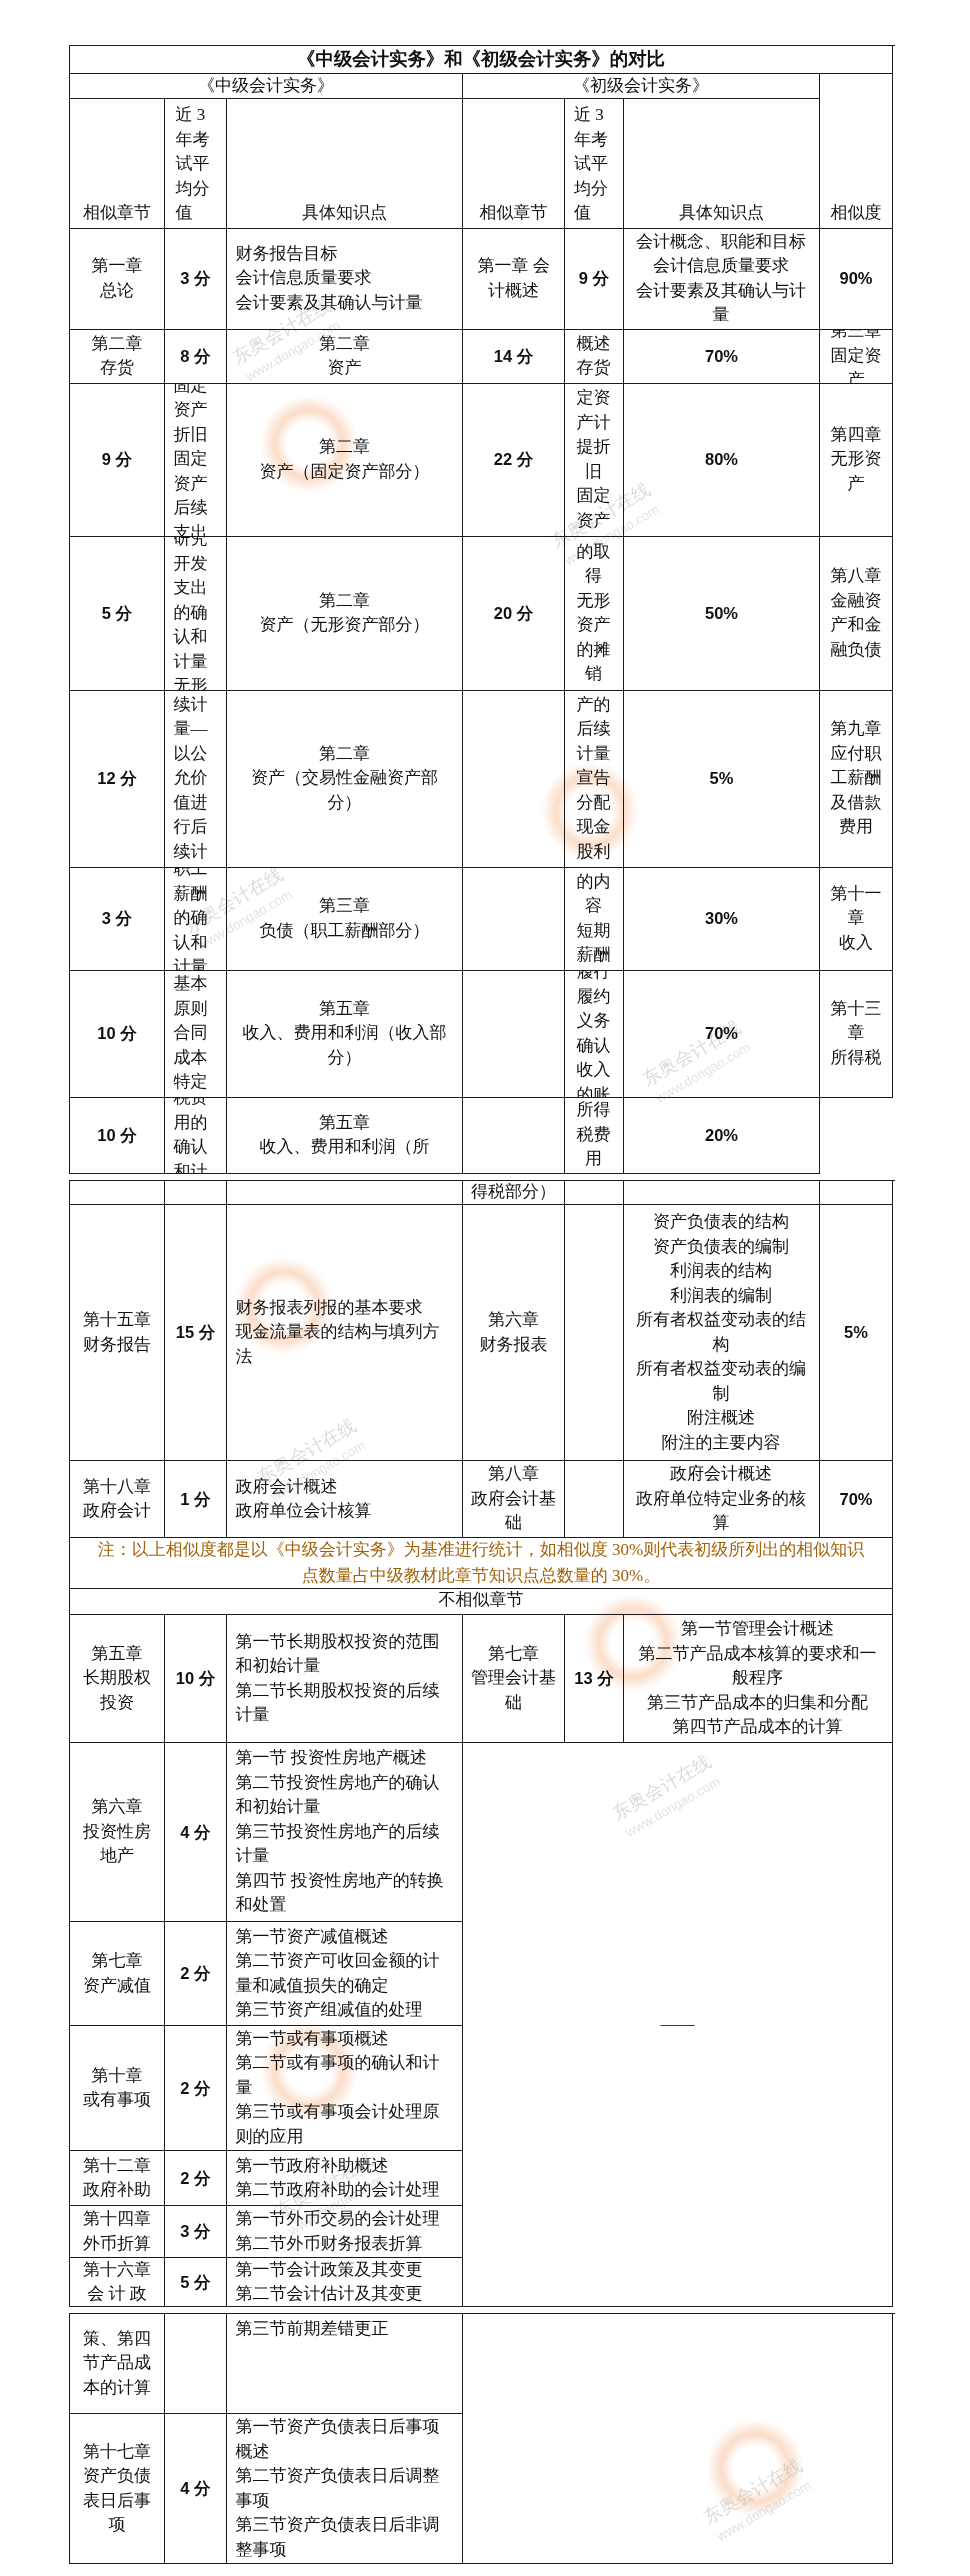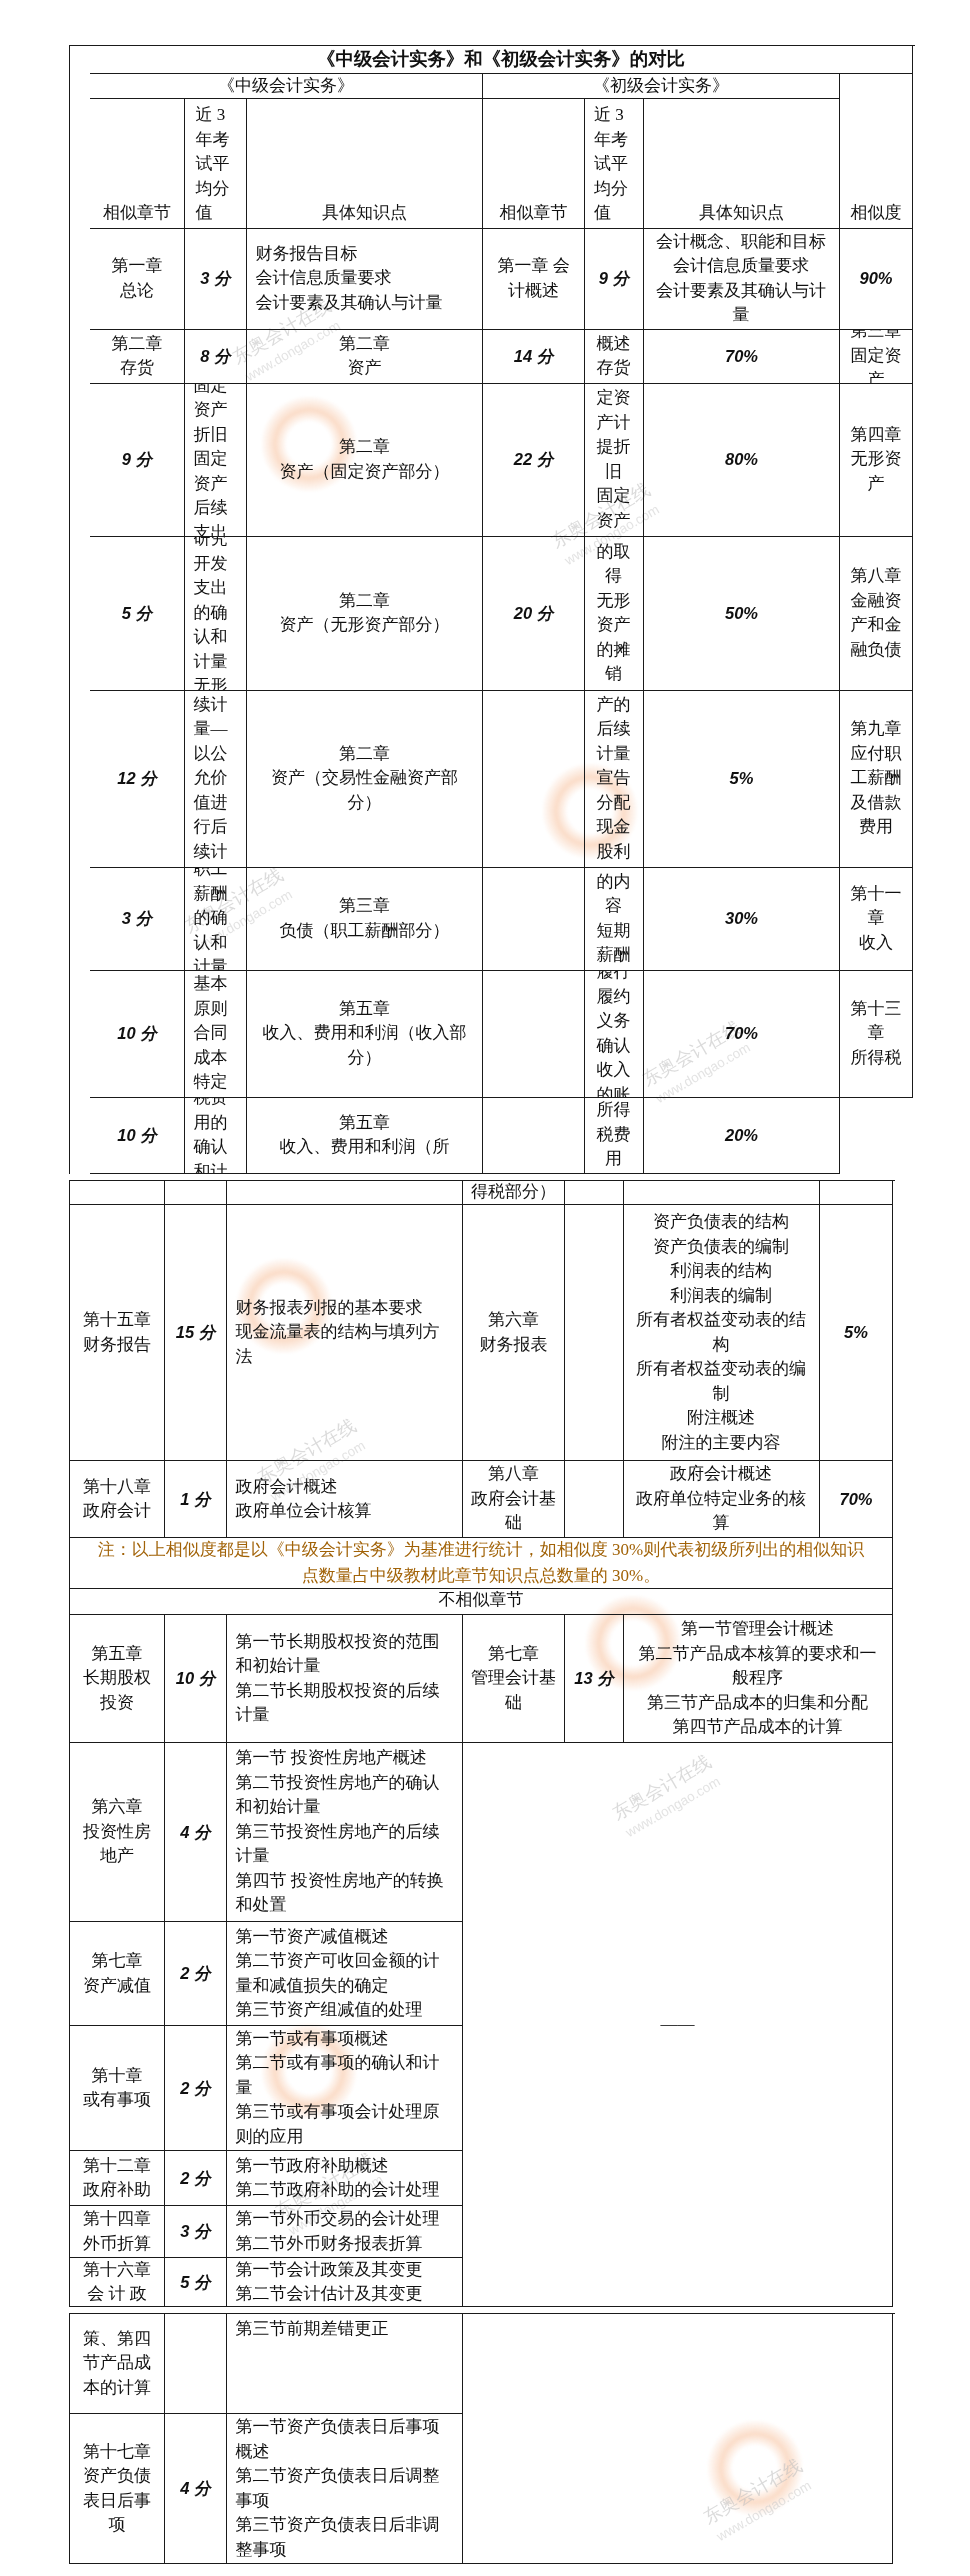--- a/index.html
+++ b/index.html
@@ -7,35 +7,35 @@
     width:970px;height:2576px;position:relative;background:#ffffff;
     font-family:"Liberation Serif","DejaVu Serif",serif;color:#111;
   }
   .doc{position:absolute;left:69px;top:45px;z-index:2;}
   .tbl{
     display:grid;
     grid-template-columns:95px 62px 236px 102px 59px 196px 73px;
     border-top:1.2px solid #1a1a1a;border-left:1.2px solid #1a1a1a;
     width:825px;background:transparent;
   }
-  .seg1{grid-template-rows:28px 24.5px 130px 101px 54px 153px 154px 177px 103px 127px 76px;padding-left:20px;}
+  .seg1{grid-template-rows:28px 24.5px 130px 101px 54px 153px 154px 177px 103px 127px 76px;}
   .seg2{grid-template-rows:24.5px 256px 77px 51px 26px 128px 179px 104px 125px 55px 52px 49px;margin-top:6.1px;}
   .seg3{grid-template-rows:100px 150px;margin-top:6.1px;}
   .c{
     border-right:1.2px solid #1a1a1a;border-bottom:1.2px solid #1a1a1a;
     box-sizing:border-box;display:flex;align-items:center;justify-content:center;
     text-align:center;white-space:pre-line;font-size:17px;line-height:24.5px;
     padding:1.8px 3.7px;overflow:hidden;background:transparent;
   }
   .title{font-weight:bold;font-size:18.4px;}
   .grp{font-size:17px;}
   .hdr{font-size:17px;align-items:flex-end;}
   .vh span{display:inline-block;width:40px;text-align:left;}
   .ch{padding:1.8px 7.3px;}
-  .sc,.sim{font-family:"Liberation Sans","DejaVu Sans",sans-serif;font-weight:600;font-size:16.5px;font-style:italic;}
+  .sc,.sim{font-family:"Liberation Sans","DejaVu Sans",sans-serif;font-weight:600;font-size:16.5px;}
   .pt{justify-content:flex-start;text-align:left;padding:2.4px 14.7px 2.4px 8.6px;}
   .pt6{justify-content:flex-start;text-align:center;padding:2.4px 9.8px 2.4px 8.6px;}
   .span3{grid-column:span 3;}
   .full{grid-column:1 / -1;}
   .simhead{grid-row:span 2;}
   .note{color:#a16207;font-size:17px;line-height:26px;padding:0 22px;}
   .dashcell{grid-column:4 / 8;grid-row:7 / 13;font-size:17px;}
   .mergedempty{grid-column:4 / 8;grid-row:1 / 3;}
   
   .wm-layer{position:absolute;inset:0;z-index:1;pointer-events:none;overflow:hidden;}

